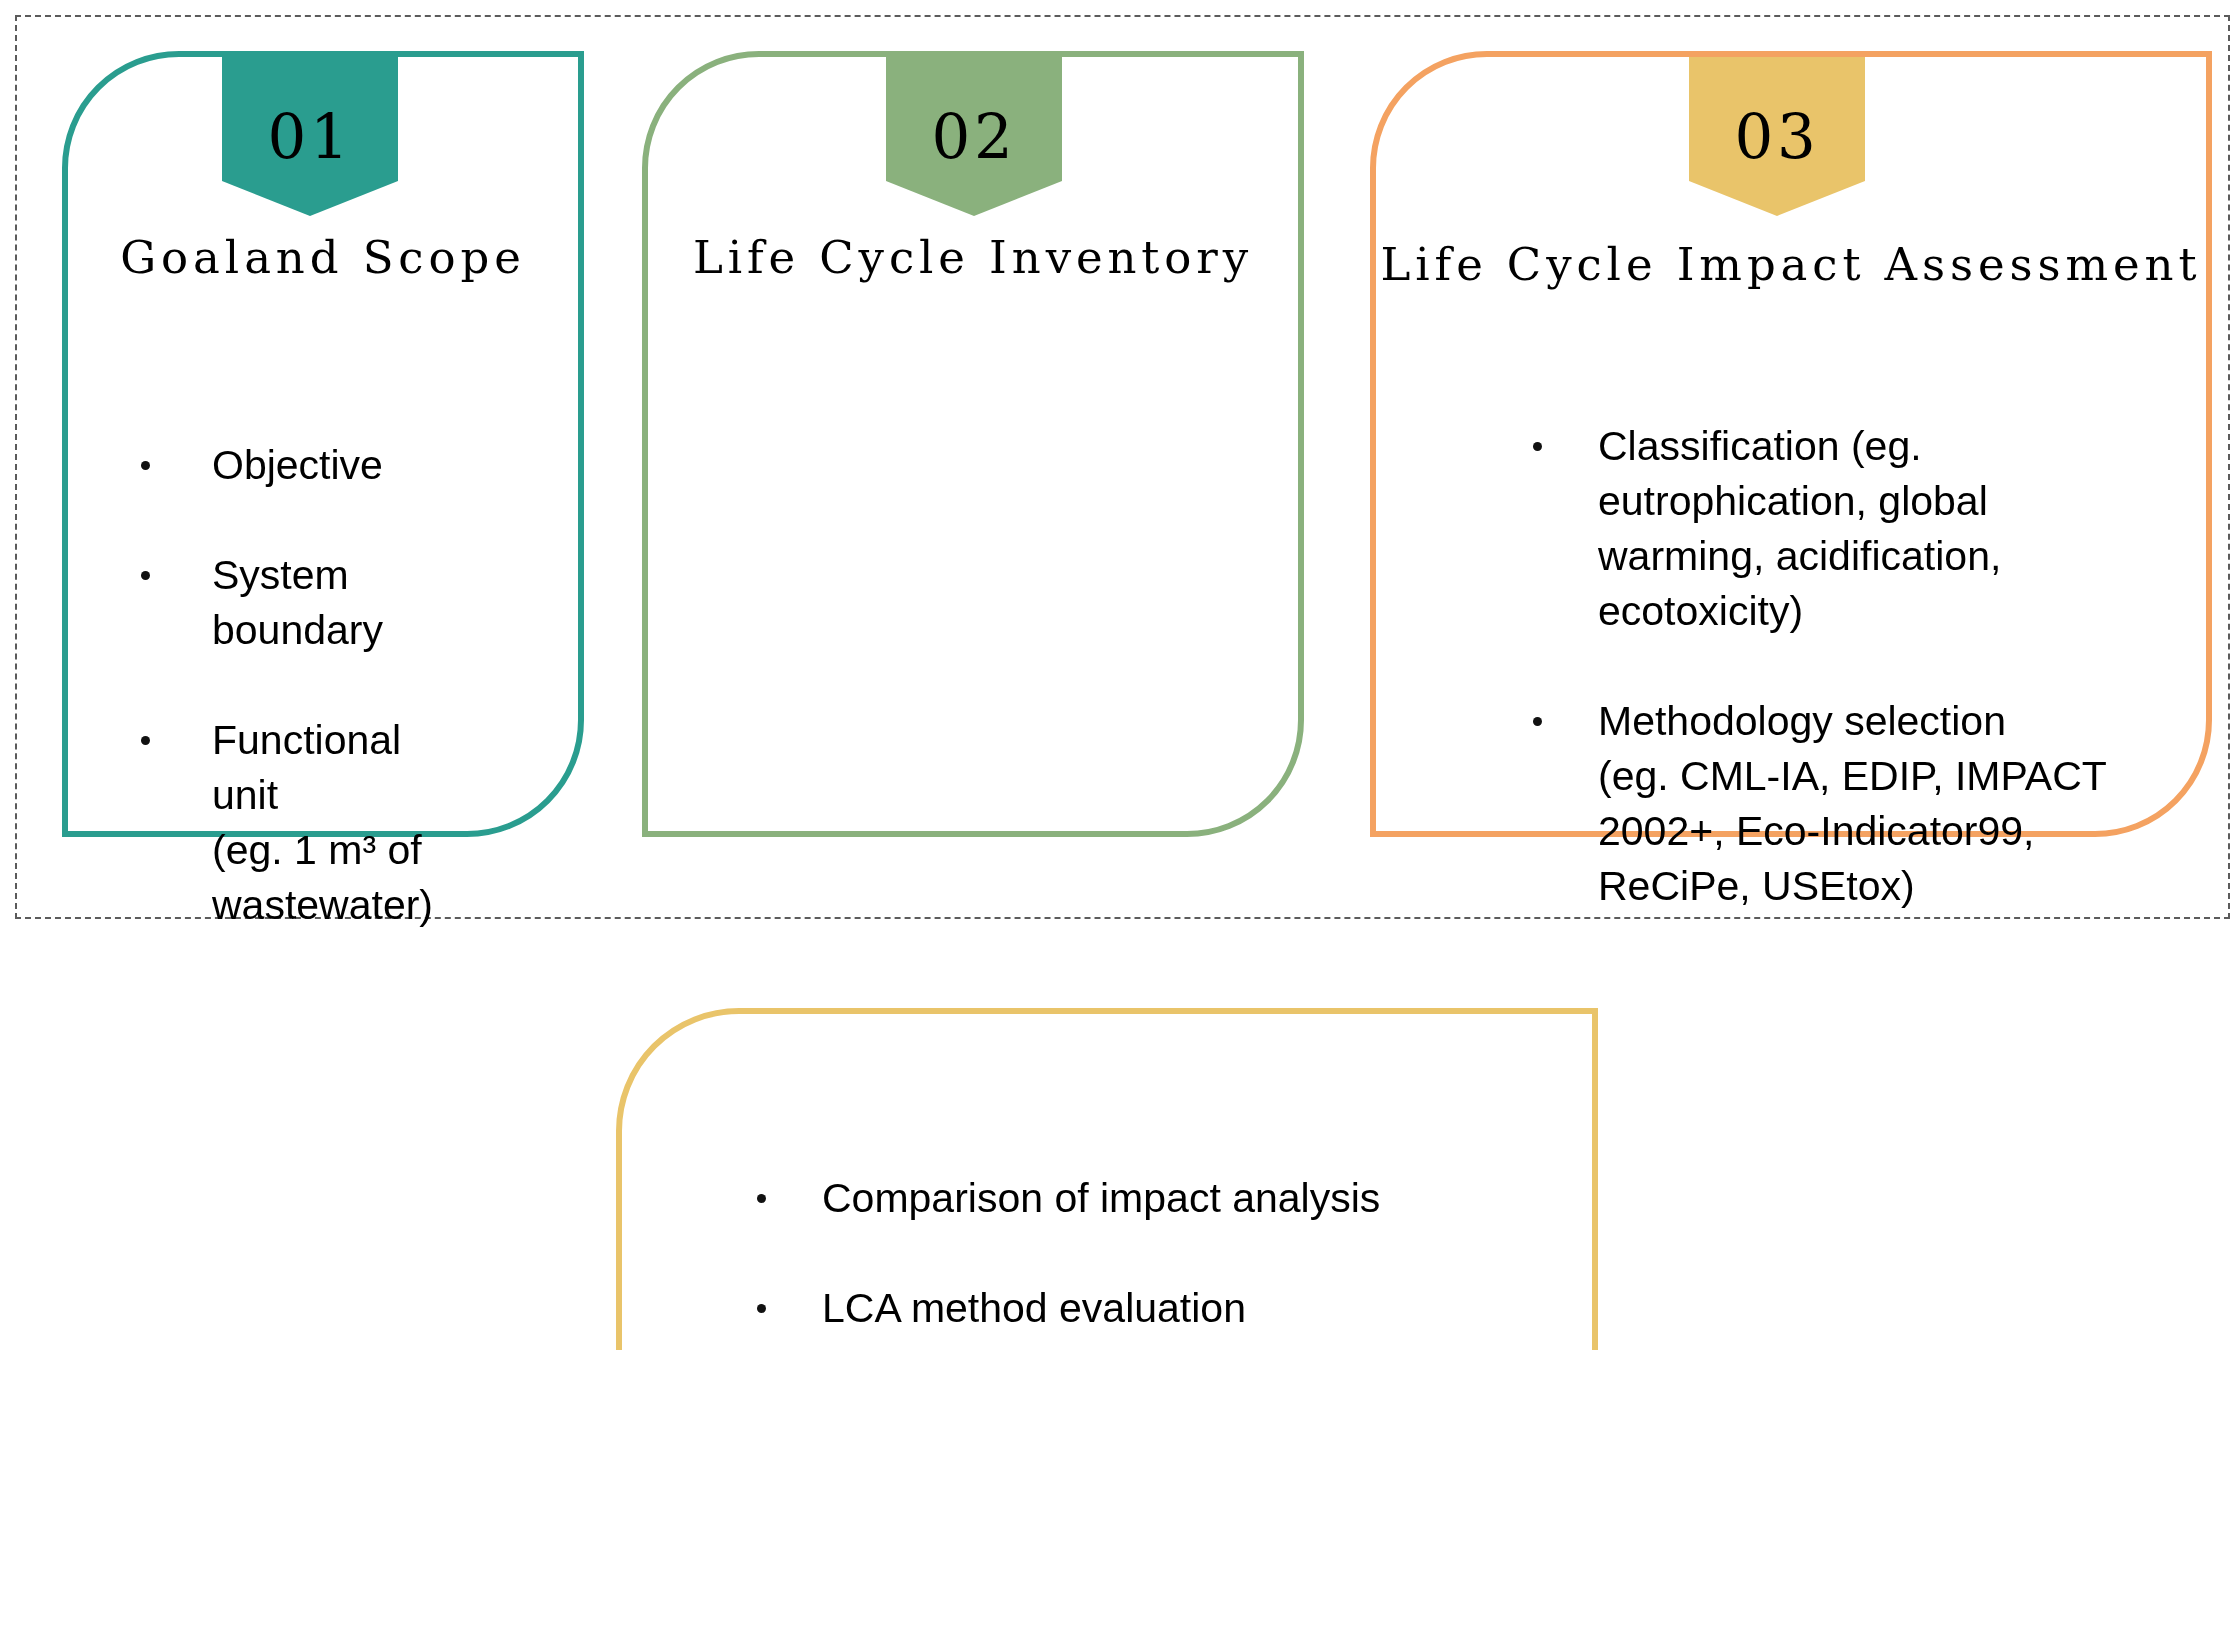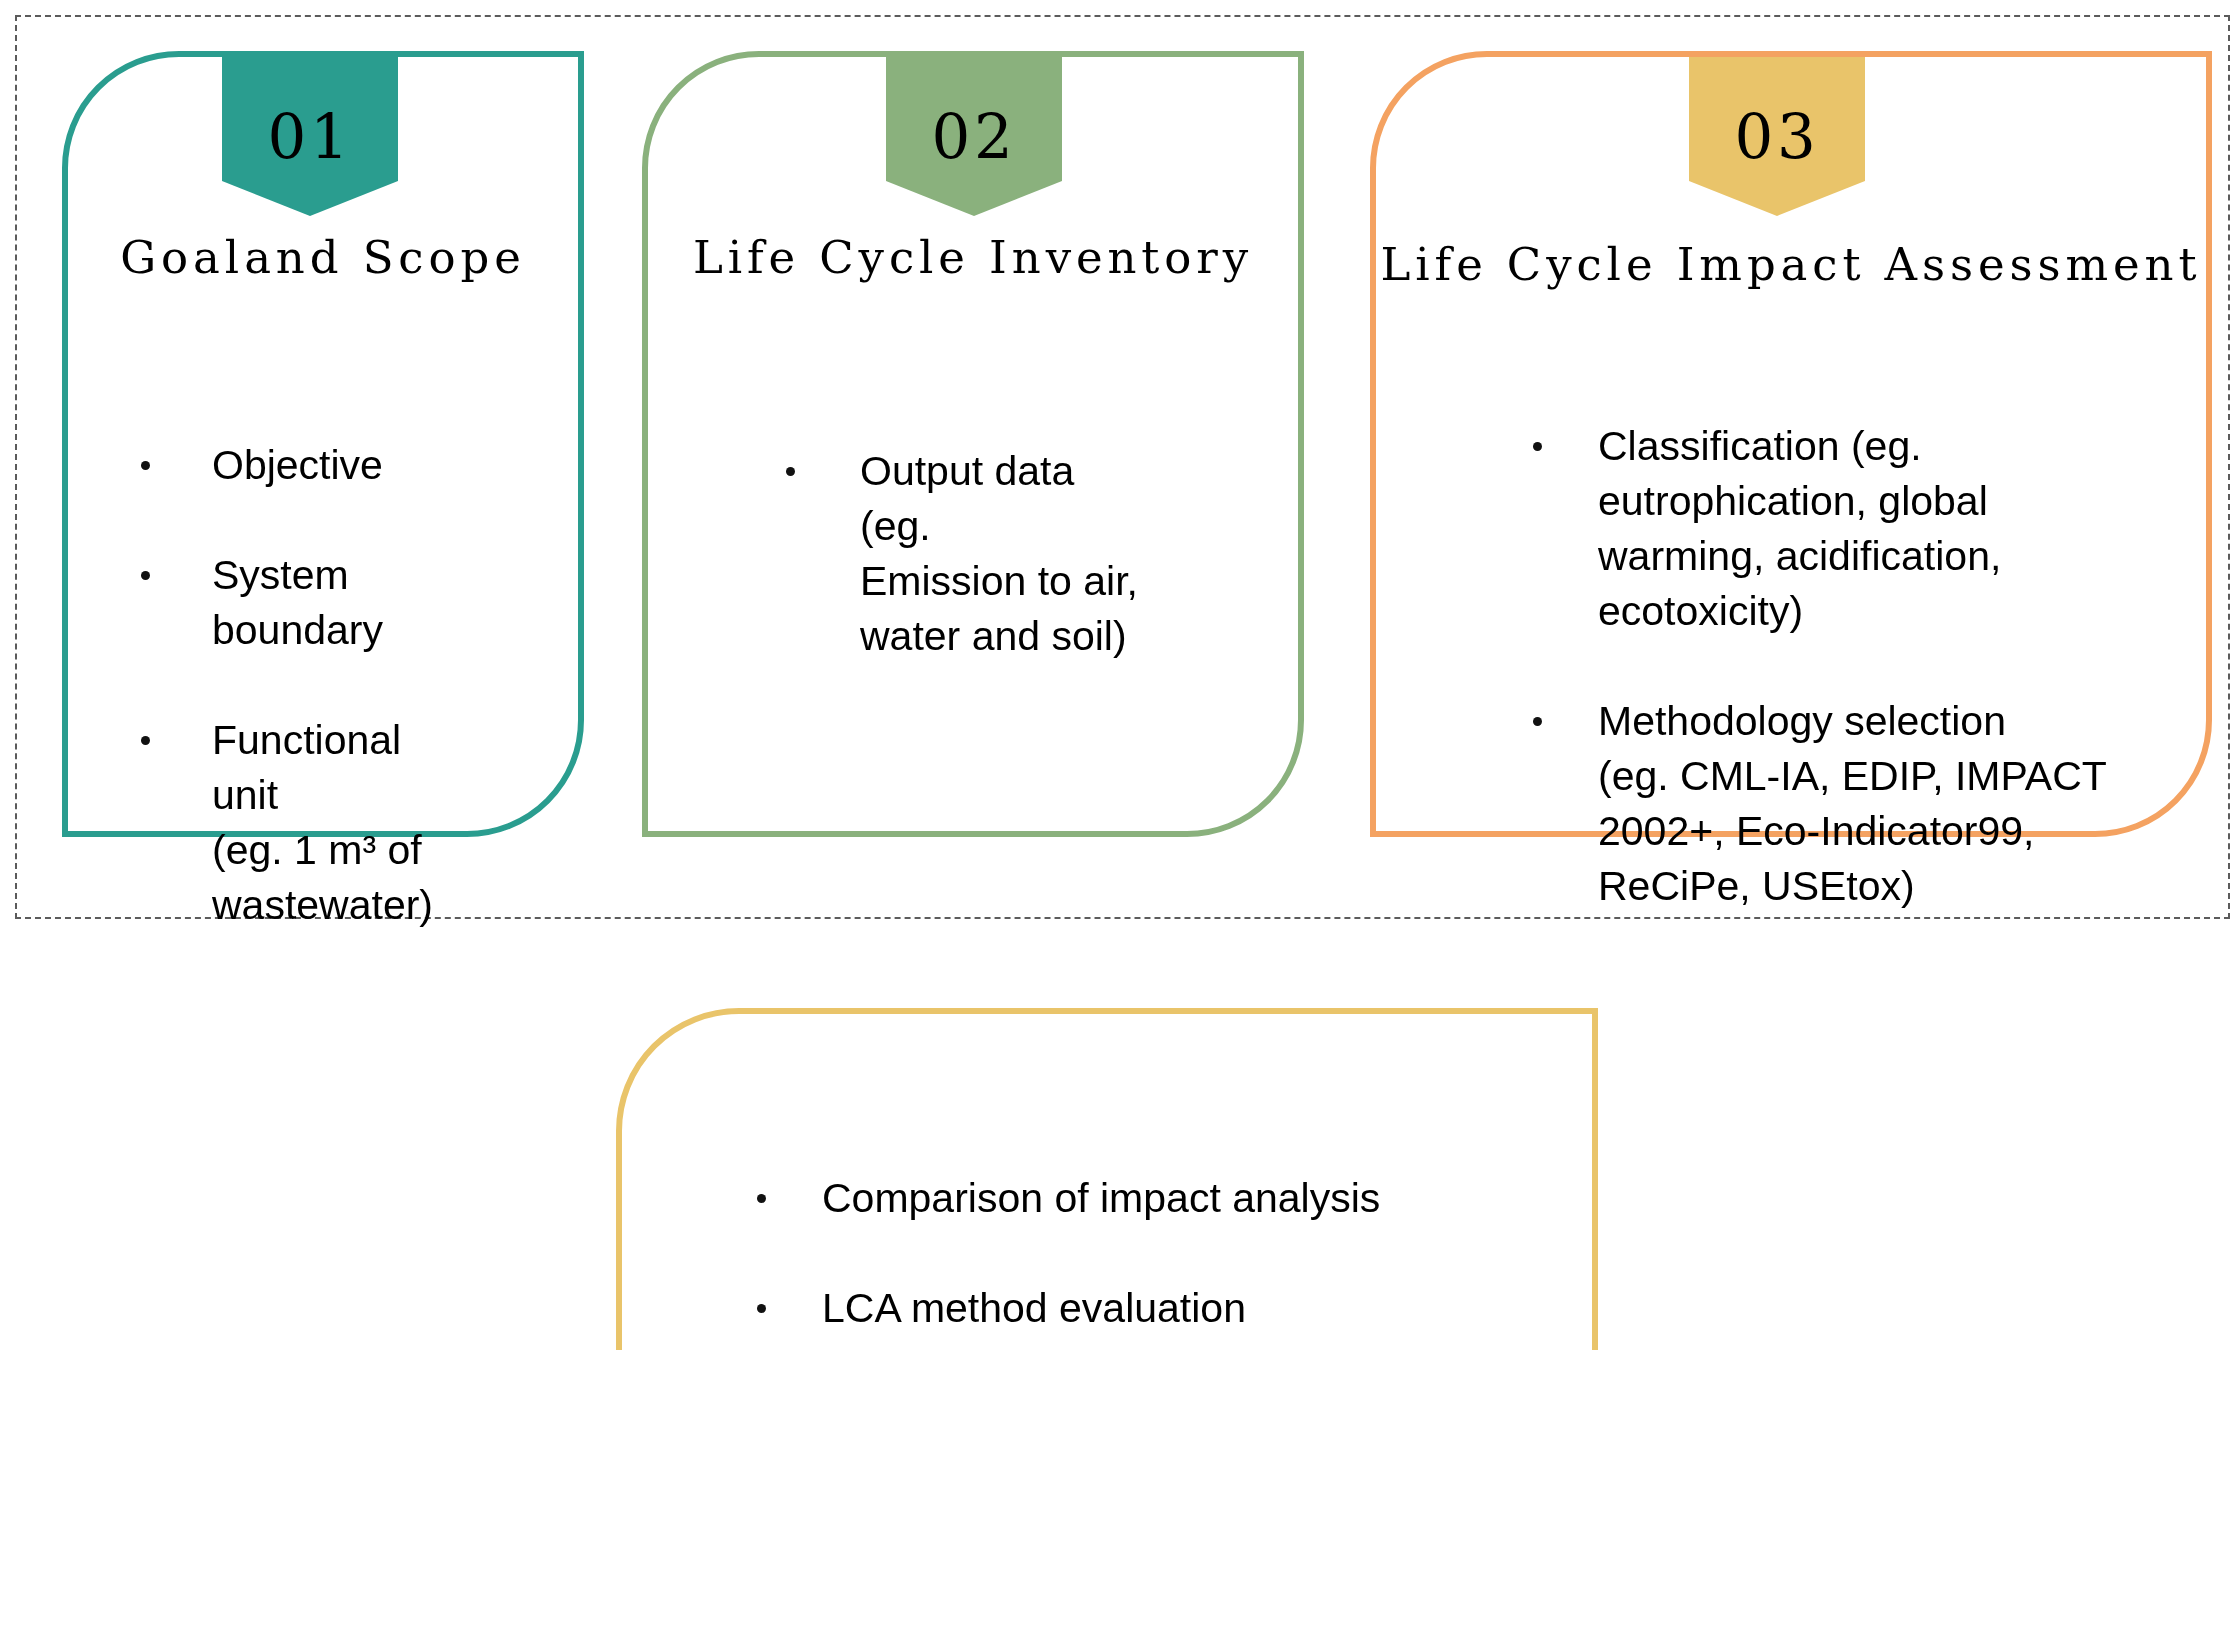--- a/index.html
+++ b/index.html
@@ -75,23 +75,20 @@
 wastewater)</li>
     </ul>
   </section>
 
   <section class="card card-2" style="border-color: rgb(138, 177, 125); padding-left: 37px;">
     <div class="badge badge-down" style="background-color: rgb(138, 177, 125);">
       <span class="badge-num">02</span>
     </div>
     <h2 class="card-title">Life Cycle Inventory</h2>
     <ul class="bullets">
-      <li>Output data (eg.
-Emission to air,
-water and soil)</li>
     </ul>
   </section>
 
   <section class="card card-3" style="border-color: rgb(244, 162, 97);">
     <div class="badge badge-down" style="background-color: rgb(233, 196, 106);">
       <span class="badge-num">03</span>
     </div>
     <h2 class="card-title">Life Cycle Impact Assessment</h2>
     <ul class="bullets">
       <li>Classification (eg.

